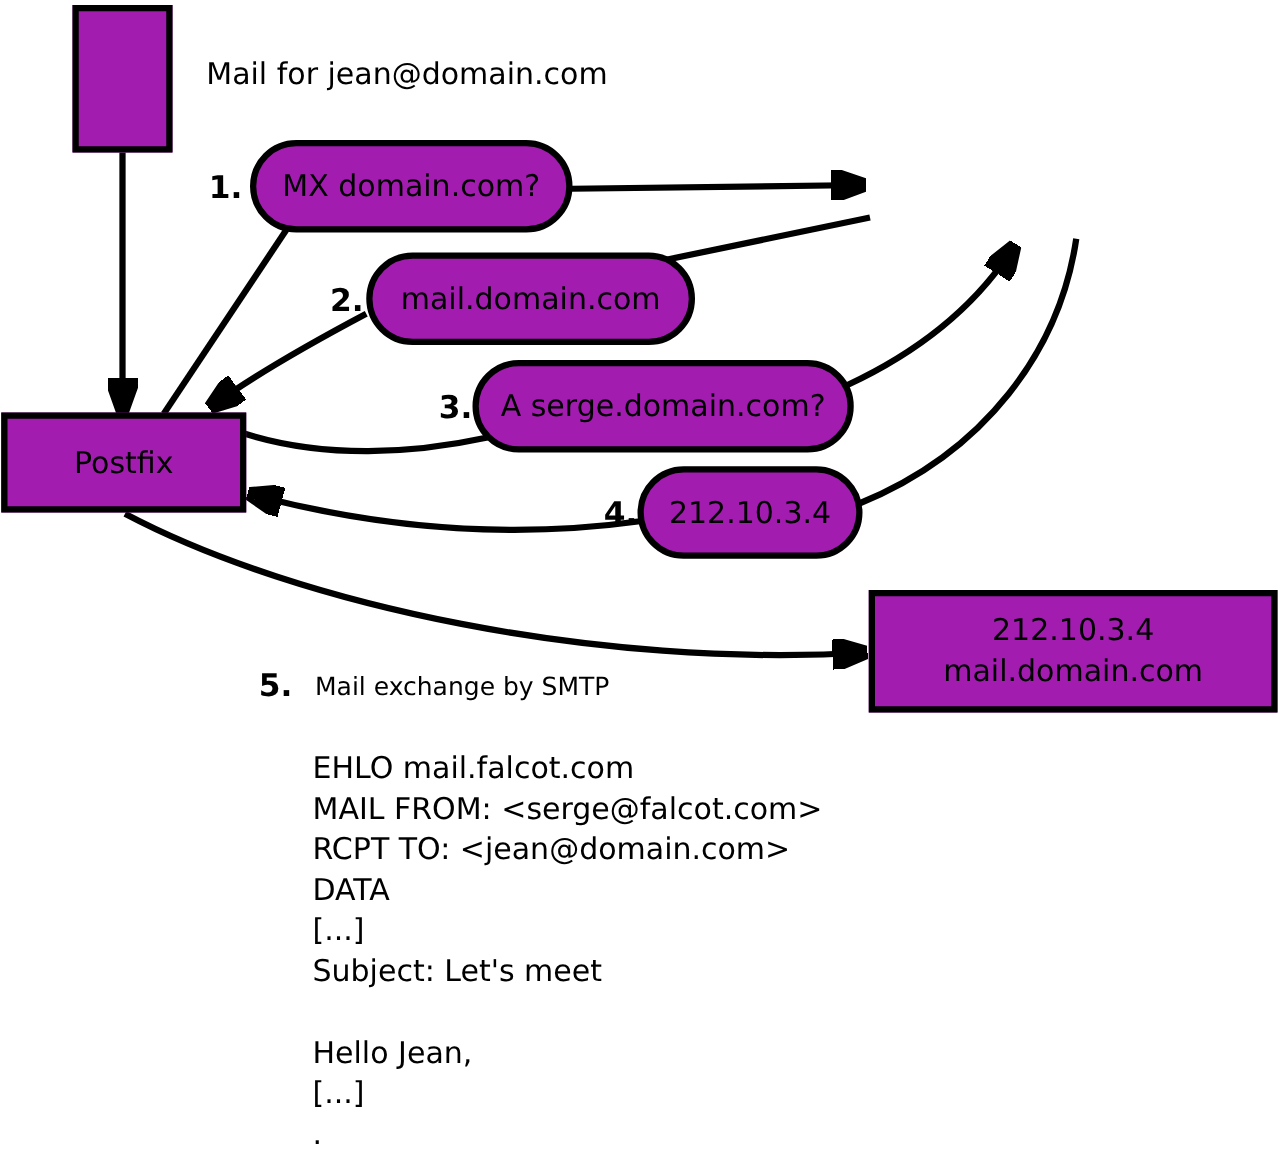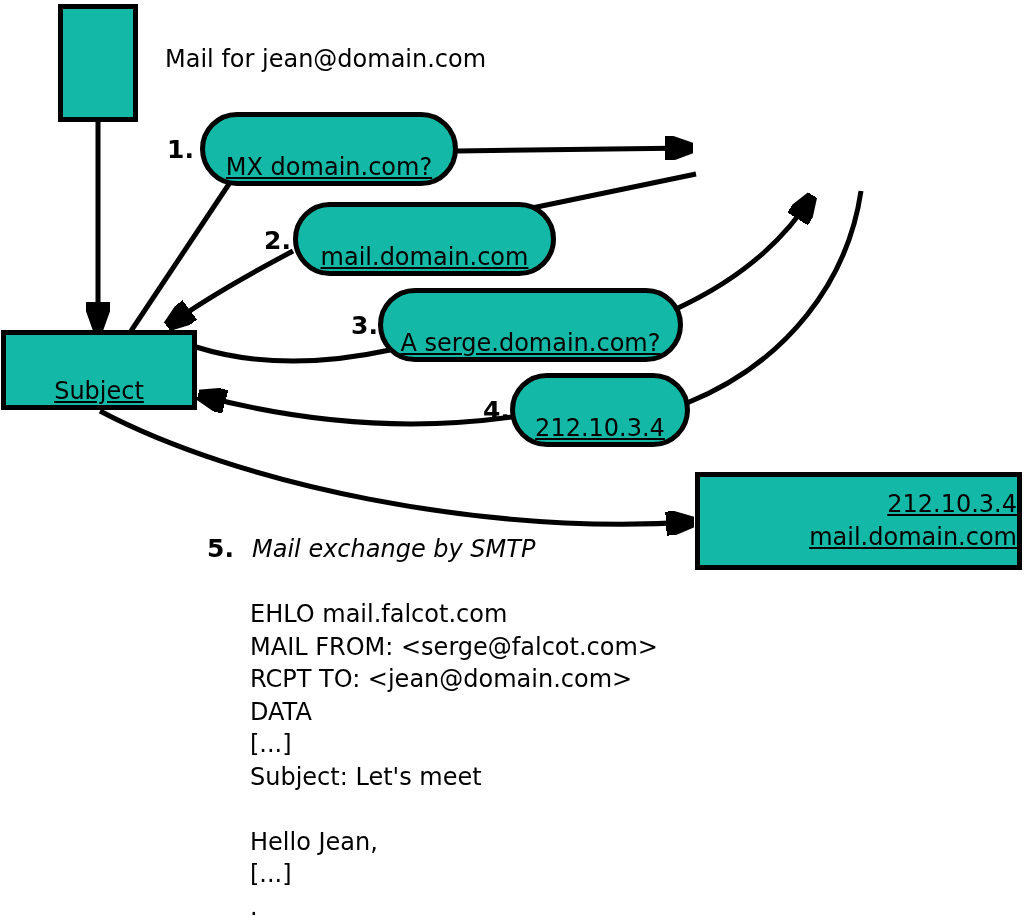--- a/index.html
+++ b/index.html
@@ -24,28 +24,27 @@
     height: 919px;
   }
   .arrows path {
     stroke: #000000;
     stroke-width: 5;
     fill: none;
   }
   .box {
     position: absolute;
     box-sizing: border-box;
-    background: #14b8a6;
+    background: #a21caf;
     border: 5px solid #000000;
     display: flex;
-    align-items: flex-end;
+    align-items: center;
     justify-content: center;
     font-size: 24px;
     text-align: center;
-    text-decoration: underline;
   }
   .pill {
     border-radius: 37px;
   }
   .envelope { left: 58px; top: 4px; width: 80px; height: 118px; }
   .postfix   { left: 1px;   top: 330px; width: 196px; height: 80px; }
   .dns       { left: 695px; top: 94px;  width: 326px; height: 98px; }
   .mailserver{ left: 695px; top: 472px; width: 327px; height: 98px; flex-direction: column; line-height: 33px; }
   .pill1 { left: 200px; top: 112px; width: 258px; height: 74px; }
   .pill2 { left: 293px; top: 202px; width: 263px; height: 74px; }
@@ -66,23 +65,22 @@
     position: absolute;
     left: 165px;
     top: 45px;
     font-size: 24px;
     line-height: 28px;
   }
   .step5-label {
     position: absolute;
     left: 252px;
     top: 535px;
-    font-size: 24px;
+    font-size: 20px;
     line-height: 28px;
-    font-style: italic;
   }
   .transcript {
     position: absolute;
     left: 250px;
     top: 598px;
     font-size: 24px;
     line-height: 32.5px;
     white-space: pre-line;
   }
 </style>
@@ -128,21 +126,21 @@
 
   <div class="num n1">1.</div>
   <div class="num n2">2.</div>
   <div class="num n3">3.</div>
   <div class="num n4">4.</div>
   <div class="num n5">5.</div>
 
   <div class="step5-label">Mail exchange by SMTP</div>
 
   <div class="box postfix">
-    <span>Subject</span>
+    <span>Postfix</span>
   </div>
 
 
   <div class="box mailserver">
     <span>212.10.3.4</span>
     <span>mail.domain.com</span>
   </div>
 
   <div class="transcript">EHLO mail.falcot.com
 MAIL FROM: &lt;serge@falcot.com&gt;

